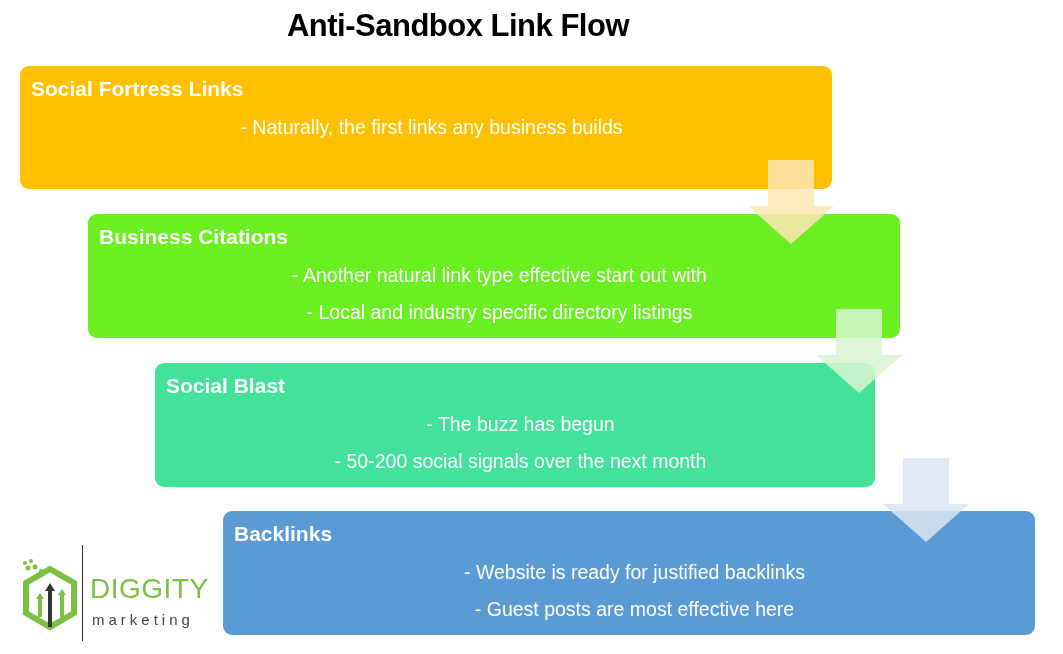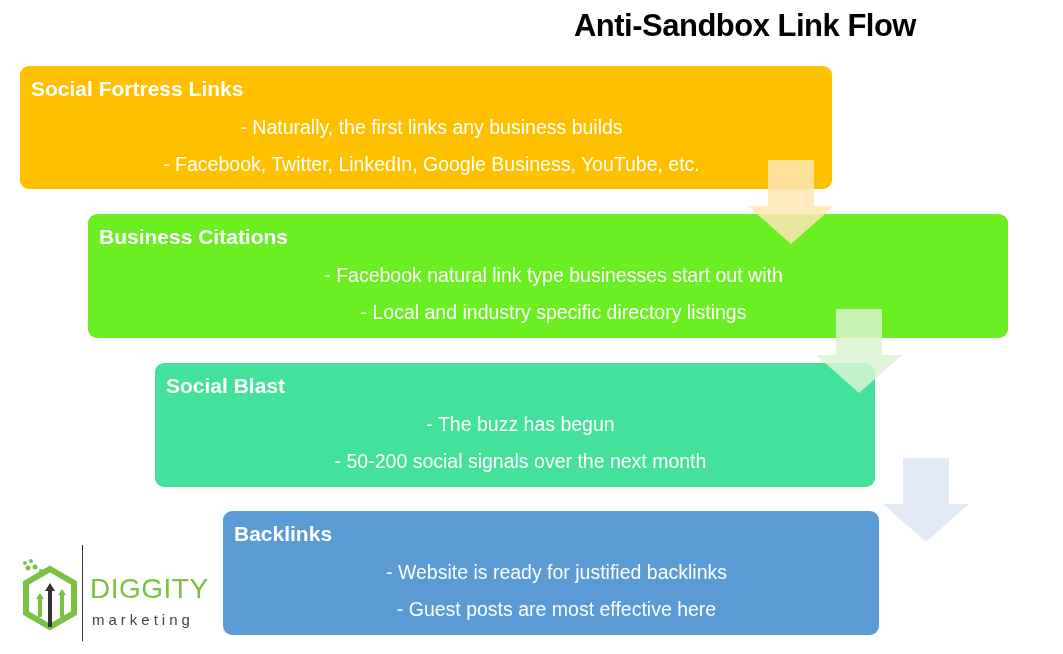--- a/index.html
+++ b/index.html
@@ -1,50 +1,49 @@
 <!DOCTYPE html>
 <html><head>
 <meta charset="utf-8">
 <style>
   html, body { margin:0; padding:0; background:#ffffff; }
   body { width:1063px; height:654px; position:relative; overflow:hidden;
          font-family:"Liberation Sans", sans-serif; }
-  .title { position:absolute; left:0; width:916px; top:8px; text-align:right;
+  .title { position:absolute; left:0; width:916px; top:8px; text-align:center;
            font-size:31px; font-weight:bold; color:#000; letter-spacing:-0.5px; }
   .box { position:absolute; border-radius:9px; color:#ffffff; box-sizing:border-box;
          padding-left:11px; }
   .box .head { font-weight:bold; font-size:21px; margin-top:10px; height:38px; line-height:26px; }
   .box .line { font-size:19.5px; height:37px; line-height:26px; white-space:nowrap;text-align:center; }
   .arrow { position:absolute; }
   .logo { position:absolute; left:18px; top:545px; width:180px; height:100px; }
 </style>
 </head>
 <body>
 
 <div class="title">Anti-Sandbox Link Flow</div>
 
 <div class="box" style="left:20px; top:66px; width:812px; height:123px; background:#FFC000;">
   <div class="head">Social Fortress Links</div>
   <div class="line">- Naturally, the first links any business builds</div>
-  <div class="line">- Facebook, Twitter, LinkedIn, Google Business, YouTube, etc.</div>
 </div>
 
-<div class="box" style="left:88px; top:214px; width:920px; height:124px; background:#6BEE22;">
+<div class="box" style="left:88px; top:214px; width:812px; height:124px; background:#6BEE22;">
   <div class="head">Business Citations</div>
-  <div class="line">- Facebook natural link type businesses start out with</div>
+  <div class="line">- Another natural link type effective start out with</div>
   <div class="line">- Local and industry specific directory listings</div>
 </div>
 
 <div class="box" style="left:155px; top:363px; width:720px; height:124px; background:#43E19A;">
   <div class="head">Social Blast</div>
   <div class="line">- The buzz has begun</div>
   <div class="line">- 50-200 social signals over the next month</div>
 </div>
 
-<div class="box" style="left:223px; top:511px; width:656px; height:124px; background:#5B9BD5;">
+<div class="box" style="left:223px; top:511px; width:812px; height:124px; background:#5B9BD5;">
   <div class="head">Backlinks</div>
   <div class="line">- Website is ready for justified backlinks</div>
   <div class="line">- Guest posts are most effective here</div>
 </div>
 
 <svg class="arrow" style="left:748px; top:160px;" width="88" height="86" viewBox="0 0 88 86">
   <polygon points="20,0 66,0 66,46 86,46 43,84 0,46 20,46" fill="#FFE5B4" fill-opacity="0.85"></polygon>
 </svg>
 <svg class="arrow" style="left:816px; top:309px;" width="88" height="86" viewBox="0 0 88 86">
   <polygon points="20,0 66,0 66,46 86,46 43,84 0,46 20,46" fill="#D8F5D0" fill-opacity="0.85"></polygon>

